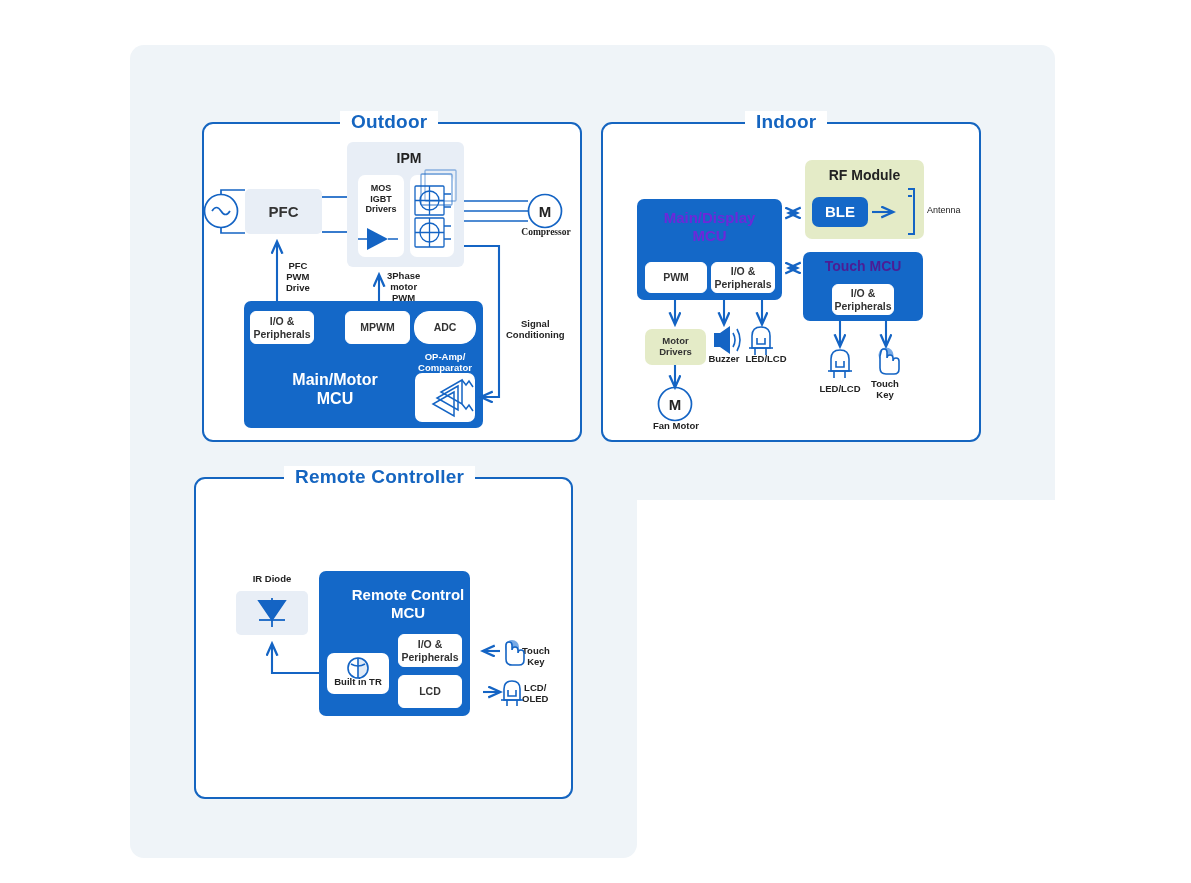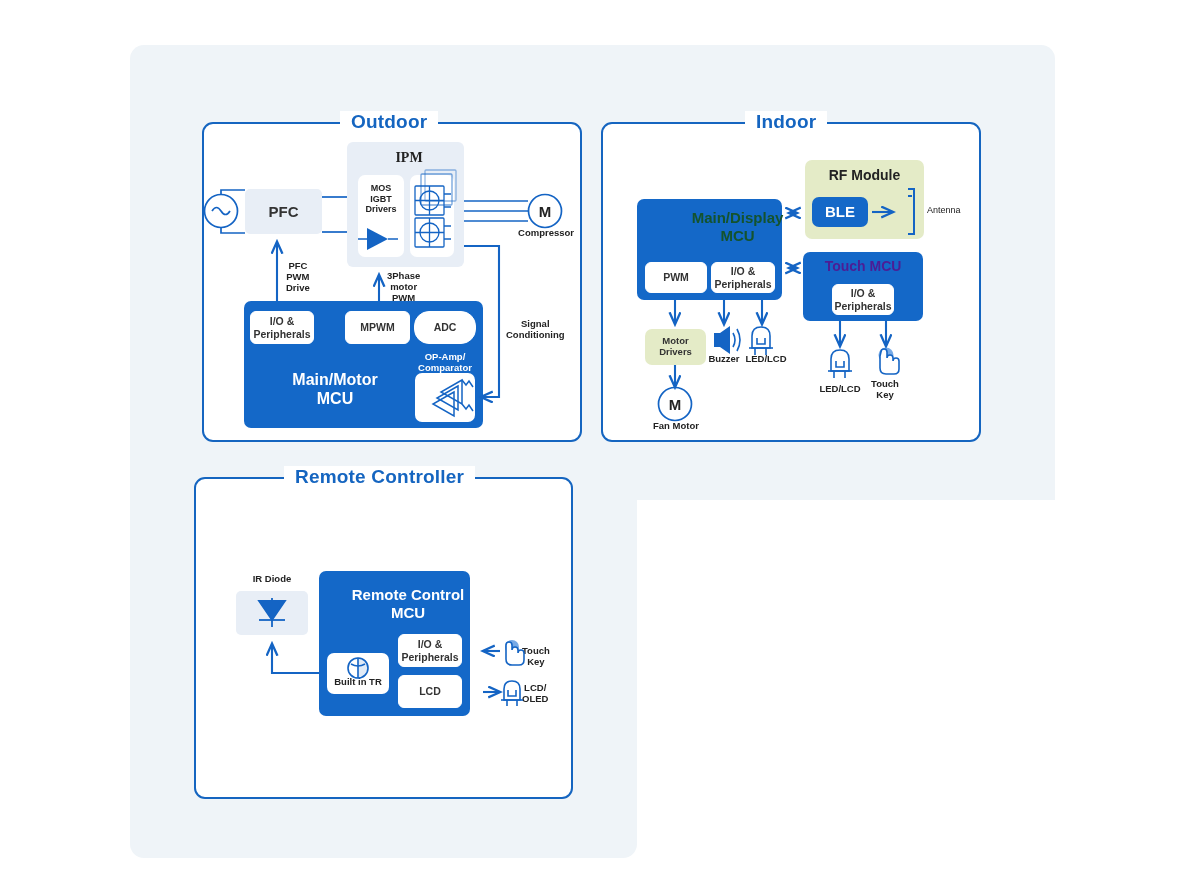--- a/index.html
+++ b/index.html
@@ -46,21 +46,21 @@
 
 <div id="stage">
 
   <div class="backdrop-a"></div>
   <div class="backdrop-b"></div>
 
   <div class="group" style="left:202px;top:122px;width:376px;height:316px;"></div>
   <div class="group-title" style="left:340px;top:111px;">Outdoor</div>
 
   <div class="blk greyblk" style="left:347px;top:142px;width:117px;height:125px;border-radius:6px;"></div>
-  <div class="lbl" style="left:347px;top:150px;width:124px;font-size:14px;color:#222;font-family:Liberation Serif, serif;">IPM</div>
+  <div class="lbl" style="left:347px;top:150px;width:124px;font-size:14px;color:#222;">IPM</div>
   <div class="blk whitecard" style="left:358px;top:175px;width:46px;height:82px;"></div>
   <div class="lbl" style="left:358px;top:183px;width:46px;font-size:9px;">MOS
 IGBT
 Drivers</div>
   <div class="blk whitecard" style="left:410px;top:175px;width:44px;height:82px;"></div>
 
   <div class="blk greyblk" style="left:245px;top:189px;width:77px;height:45px;font-size:15px;color:#333;">
     <span>PFC</span>
   </div>
 
@@ -82,34 +82,34 @@
   <div class="blk whitecard" style="left:415px;top:373px;width:60px;height:49px;"></div>
 
   <div class="lbl-l" style="left:286px;top:260px;font-size:9.5px;">PFC
 PWM
 Drive</div>
   <div class="lbl-l" style="left:387px;top:270px;font-size:9.5px;">3Phase
 motor
 PWM</div>
   <div class="lbl-l" style="left:506px;top:318px;font-size:9.5px;">Signal
 Conditioning</div>
-  <div class="lbl" style="left:511px;top:227px;width:70px;font-size:9.5px;">Compressor</div>
+  <div class="lbl" style="left:511px;top:227px;width:70px;font-size:9.5px;font-family:Liberation Serif, serif;">Compressor</div>
 
   <div class="group" style="left:601px;top:122px;width:376px;height:316px;"></div>
   <div class="group-title" style="left:745px;top:111px;">Indoor</div>
 
   <div class="blk greenblk" style="left:805px;top:160px;width:119px;height:79px;"></div>
   <div class="lbl" style="left:805px;top:167px;width:119px;font-size:14px;">RF Module</div>
   <div class="blk mcu" style="left:812px;top:197px;width:56px;height:30px;font-size:15px;">
     <span>BLE</span>
   </div>
   <div class="lbl-l" style="left:927px;top:205px;font-size:9px;font-weight:normal;">Antenna</div>
 
   <div class="blk mcu" style="left:637px;top:199px;width:145px;height:101px;"></div>
-  <div class="lbl" style="left:637px;top:209px;width:145px;font-size:15px;color:#14532d;margin-left:28px;">Main/Display
+  <div class="lbl" style="left:637px;top:209px;width:145px;font-size:15px;color:#6d28d9;">Main/Display
 MCU</div>
   <div class="blk subblk" style="left:645px;top:262px;width:62px;height:31px;">
     <span>PWM</span>
   </div>
   <div class="blk subblk" style="left:711px;top:262px;width:64px;height:31px;">
     <span style="white-space:pre-line;">I/O &amp;
 Peripherals</span>
   </div>
 
   <div class="blk mcu" style="left:803px;top:252px;width:120px;height:69px;"></div>

